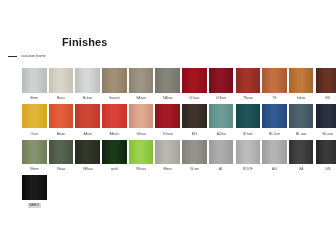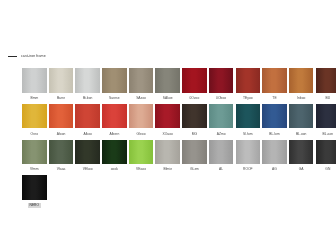--- a/index.html
+++ b/index.html
@@ -72,20 +72,21 @@
     background:#d8d8d8;
     color:#2a2a2a;
     padding:0 1.5px;
   }
 </style>
 </head>
 <body>
 
 <div class="page">
 
+  <div class="title">Finishes</div>
 
   <div class="legend">
     <span class="legend-dash"></span>
     <span class="legend-label">cast-iron frame</span>
   </div>
 
   <div class="grid" id="grid">
       <div class="row">
         <div class="cell">
           <div class="swatch" style="background: linear-gradient(90deg, rgb(185, 187, 187) 0%, rgb(207, 209, 209) 38%, rgb(207, 209, 209) 55%, rgb(185, 187, 187) 100%);"></div>

